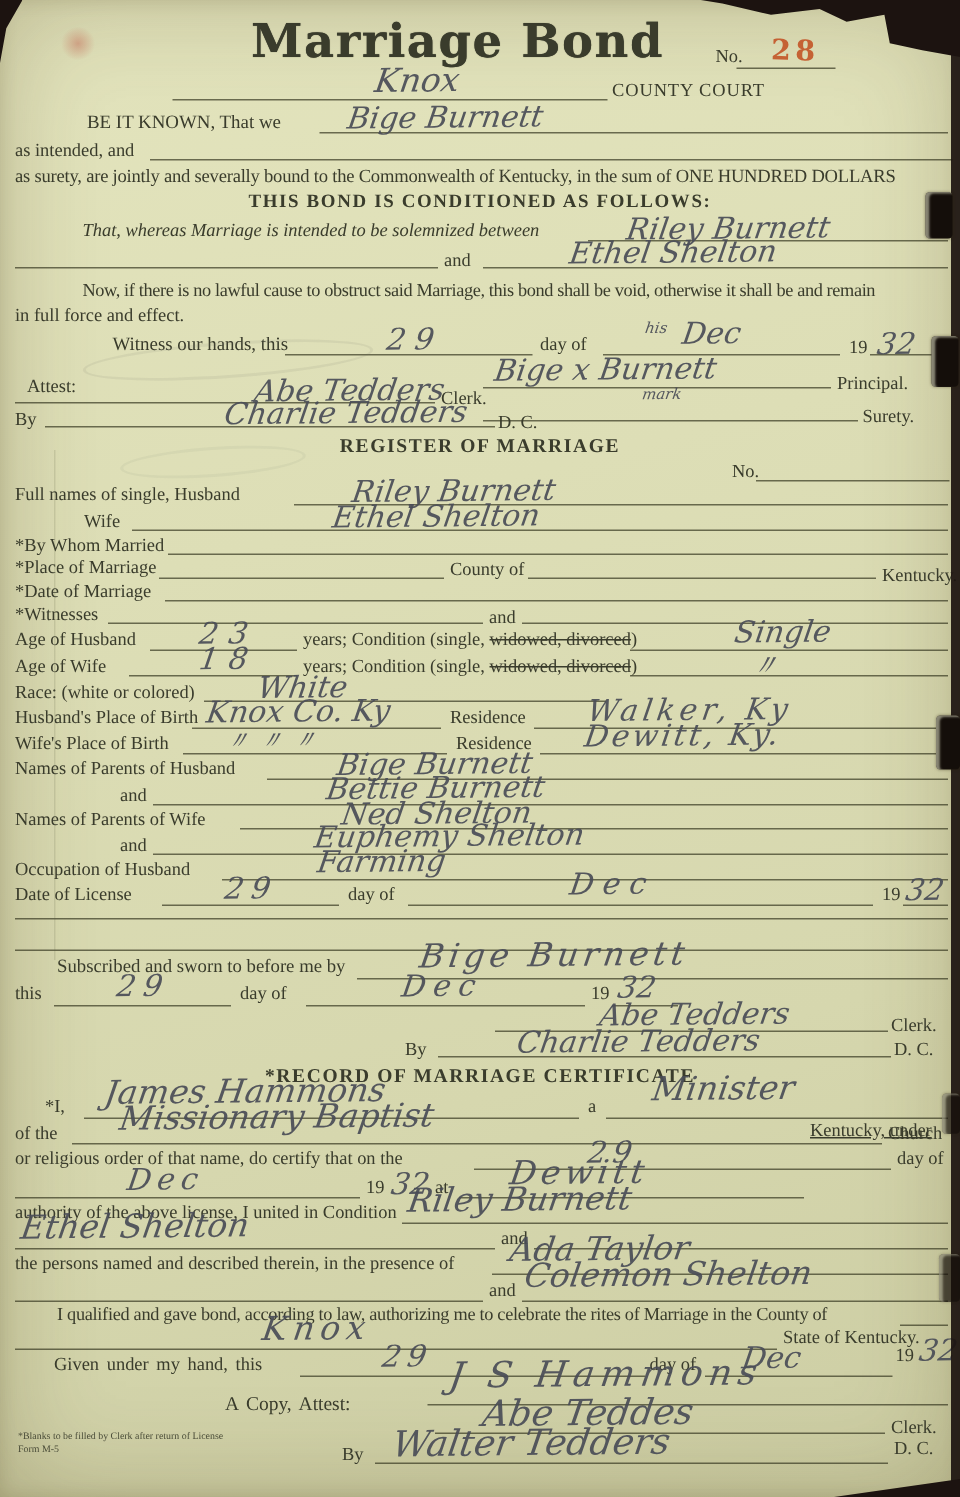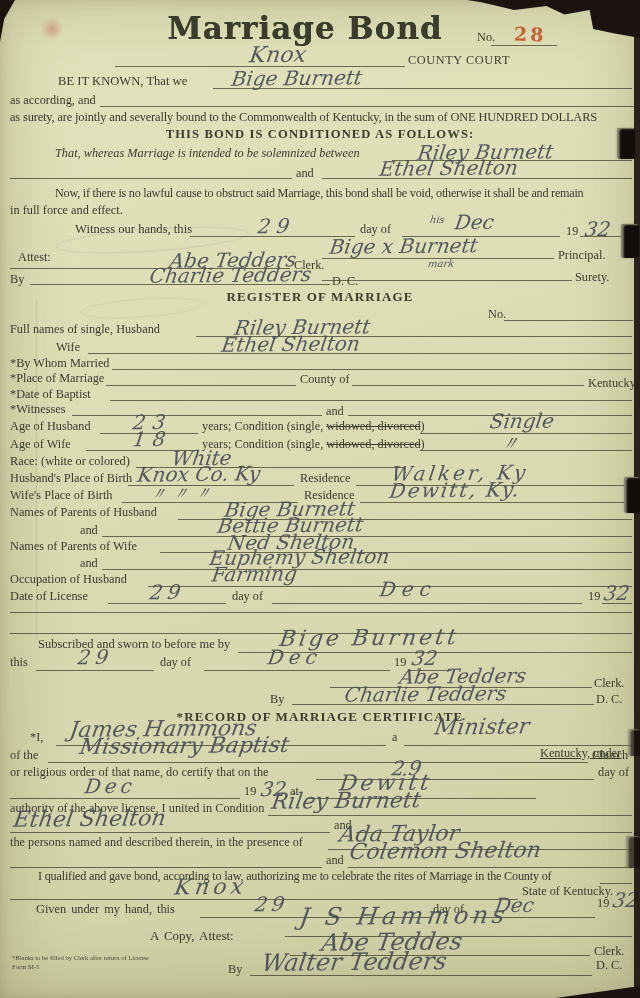--- a/index.html
+++ b/index.html
@@ -45,21 +45,21 @@
   <div class="p" style="left:477px;top:30px;">No.</div>
   <div class="u" style="left:491px;top:30px;width:66px;height:15px;"></div>
   <div id="stamp" style="left:514px;top:23px;">28</div>
   <div class="u" style="left:115px;top:50px;width:290px;height:16px;"></div>
   <div class="hw hw3" style="left:250px;top:42px;">Knox</div>
   <div class="p" style="left:408px;top:53px;letter-spacing:.6px;">COUNTY COURT</div>
 
   <div class="p" style="left:58px;top:74px;font-size:12.6px;">BE IT KNOWN, That we</div>
   <div class="u" style="left:213px;top:72px;width:419px;height:16px;"></div>
   <div class="hw hw2" style="left:232px;top:66px;">Bige Burnett</div>
-  <div class="p" style="left:10px;top:93px;">as according, and</div>
+  <div class="p" style="left:10px;top:93px;">as intended, and</div>
   <div class="u" style="left:100px;top:90px;width:535px;height:16px;"></div>
   <div class="p" style="left:10px;top:110px;letter-spacing:-0.15px;font-size:12.4px;">as surety, are jointly and severally bound to the Commonwealth of Kentucky, in the sum of ONE HUNDRED DOLLARS</div>
   <div class="p b sp ctr" style="left:120px;top:127px;width:400px;font-size:12.6px;">THIS BOND IS CONDITIONED AS FOLLOWS:</div>
   <div class="p" style="left:55px;top:146px;font-style:italic;">That, whereas Marriage is intended to be solemnized between</div>
   <div class="u" style="left:392px;top:144px;width:240px;height:16px;"></div>
   <div class="hw hw2" style="left:418px;top:140px;">Riley Burnett</div>
   <div class="u" style="left:10px;top:162px;width:282px;height:16px;"></div>
   <div class="p" style="left:296px;top:166px;">and</div>
   <div class="u" style="left:322px;top:162px;width:310px;height:16px;"></div>
   <div class="hw hw2" style="left:380px;top:156px;">Ethel Shelton</div>
@@ -99,21 +99,21 @@
   <div class="p" style="left:56px;top:340px;">Wife</div>
   <div class="u" style="left:88px;top:337px;width:544px;height:16px;"></div>
   <div class="hw hw2" style="left:222px;top:332px;">Ethel Shelton</div>
   <div class="p" style="left:10px;top:356px;">*By Whom Married</div>
   <div class="u" style="left:112px;top:353px;width:520px;height:16px;"></div>
   <div class="p" style="left:10px;top:371px;text-align:right;">*Place of Marriage</div>
   <div class="u" style="left:106px;top:369px;width:190px;height:16px;"></div>
   <div class="p" style="left:300px;top:372px;">County of</div>
   <div class="u" style="left:352px;top:369px;width:232px;height:16px;"></div>
   <div class="p" style="left:588px;top:376px;">Kentucky.</div>
-  <div class="p" style="left:10px;top:387px;">*Date of Baptist</div>
+  <div class="p" style="left:10px;top:387px;">*Date of Marriage</div>
   <div class="u" style="left:110px;top:384px;width:522px;height:16px;"></div>
   <div class="p" style="left:10px;top:402px;">*Witnesses</div>
   <div class="u" style="left:72px;top:399px;width:250px;height:16px;"></div>
   <div class="p" style="left:326px;top:404px;">and</div>
   <div class="u" style="left:348px;top:399px;width:284px;height:16px;"></div>
   <div class="p" style="left:10px;top:419px;">Age of Husband</div>
   <div class="u" style="left:100px;top:417px;width:98px;height:16px;"></div>
   <div class="hw hw2" style="left:133px;top:410px;letter-spacing:7px;">23</div>
   <div class="p" style="left:202px;top:419px;"><span>years; Condition (single,</span> <span class="strike">widowed, divorced</span><span>)</span></div>
   <div class="u" style="left:420px;top:417px;width:212px;height:16px;"></div>

